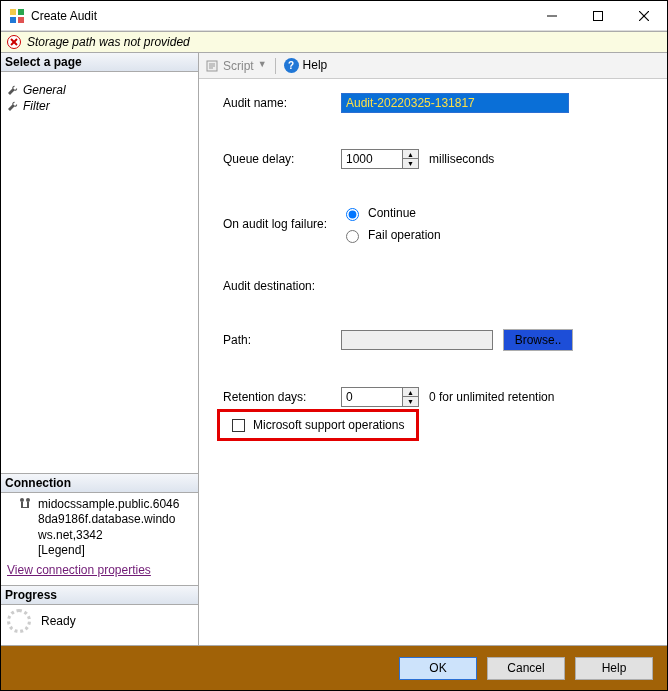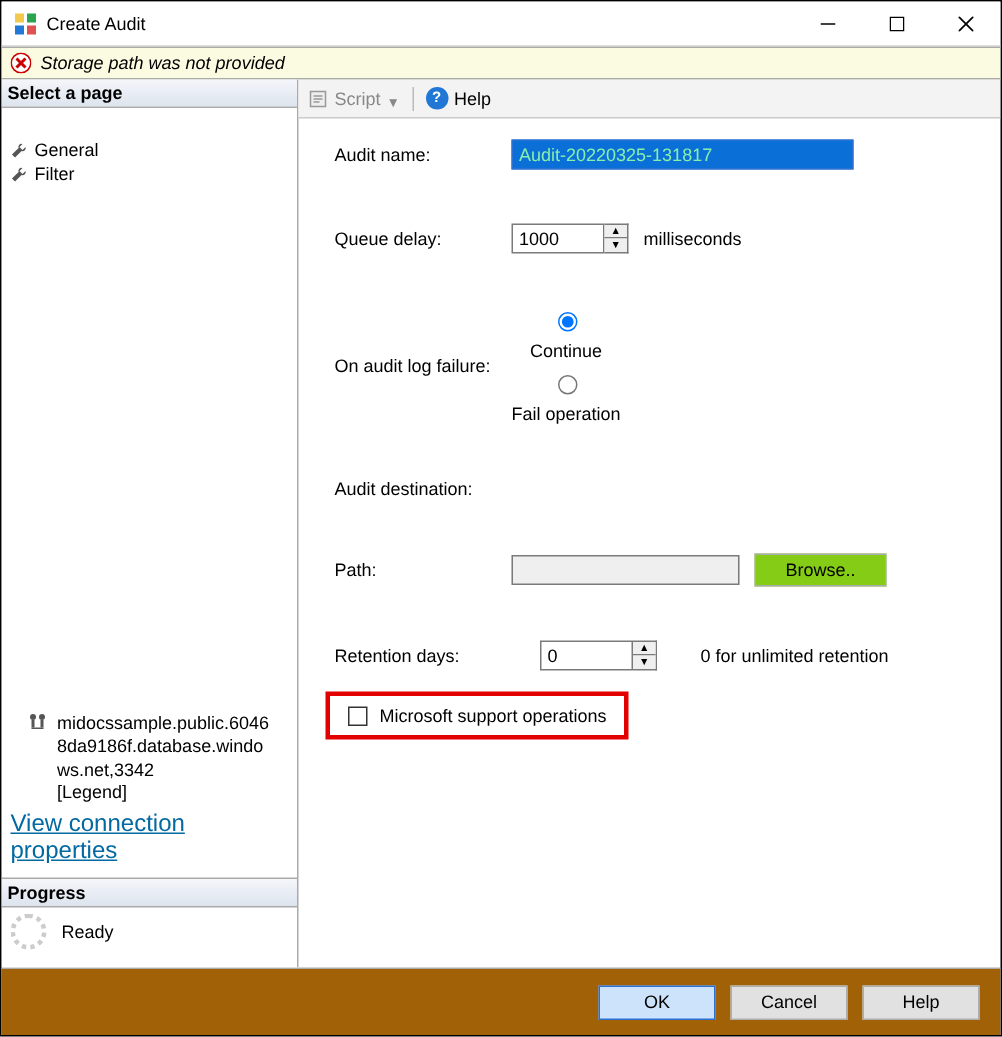--- a/index.html
+++ b/index.html
@@ -72,43 +72,44 @@
     background: #fff;
   }
   .section-header {
     background: linear-gradient(#f4f6fa, #dde4ee);
     border-bottom: 1px solid #aaa;
     padding: 2px 4px;
     font-weight: bold;
     font-size: 12px;
   }
   .page-list {
-    padding: 20px 0;
+    padding: 10px 0;
+    font-style: italic;
   }
   .page-item {
     display: flex;
     align-items: center;
     gap: 4px;
     padding: 1px 6px;
     font-size: 12px;
   }
   .left-spacer { flex: 1; }
   .conn-body {
     padding: 4px 17px;
     display: flex;
     gap: 6px;
     align-items: flex-start;
     font-size: 12px;
     line-height: 1.3;
   }
   .link {
-    color: #0369a1;
+    color: #701a75;
     padding: 0 6px 8px 6px;
     display: inline-block;
-    font-size: 16px;
+    font-size: 12px;
   }
   .progress-body {
     padding: 4px 6px 12px 6px;
     display: flex;
     align-items: center;
     gap: 10px;
   }
   .spinner {
     width: 24px; height: 24px;
     border: 3px dotted #ccc;
@@ -125,21 +126,21 @@
     background: #f3f3f3;
     border-bottom: 1px solid #ccc;
     display: flex;
     align-items: center;
     gap: 6px;
     padding: 0 6px;
     font-size: 12px;
   }
   .script-btn {
     display: flex;
-    align-items: flex-end;
+    align-items: flex-start;
     gap: 4px;
     color: #888;
   }
   .script-btn .chev { font-size: 9px; color: #888; }
   .divider {
     width: 1px; height: 16px;
     background: #bbb;
     margin: 0 2px;
   }
   .help-q {
@@ -156,37 +157,37 @@
   .form-area {
     flex: 1;
     padding: 14px 18px 10px 24px;
     overflow: auto;
   }
   .form-row {
     display: flex;
     align-items: center;
     margin-bottom: 36px;
   }
-  .form-row.tight { margin-bottom: 14px; gap: 19px; }
+  .form-row.tight { margin-bottom: 2px; }
   .form-label {
     width: 118px;
     font-size: 12px;
   }
   .txt-input {
     height: 20px;
     border: 1px solid #7a7a7a;
     padding: 1px 4px;
     font-size: 12px;
     font-family: inherit;
   }
   .txt-audit {
     width: 228px;
     border: 1px solid #2a6fd3;
     background: #0a6fd7;
-    color: #86efac;
+    color: #fde047;
   }
   .txt-audit::selection { background: #0a6fd7; color: #fff; }
   .num-wrap {
     display: flex;
     align-items: stretch;
   }
   .num-wrap input {
     width: 62px;
     text-align: left;
   }
@@ -199,37 +200,37 @@
   .spinner-btns div {
     width: 15px; height: 9px;
     background: #efefef;
     font-size: 7px;
     text-align: center;
     line-height: 9px;
   }
   .spinner-btns div:first-child { border-bottom: 1px solid #7a7a7a; }
   .suffix { margin-left: 10px; font-size: 12px; }
   .radio-stack { display: flex; flex-direction: column; gap: 6px; }
-  .radio-item { display: flex; align-items: center; gap: 6px; font-size: 12px; flex-direction: column; }
+  .radio-item { display: flex; align-items: center; gap: 6px; font-size: 12px; }
   .radio-item input { width: 13px; height: 13px; }
   .select {
     width: 166px;
     height: 22px;
     border: 1px solid #7a7a7a;
     font-size: 12px;
     background: #efefef;
     padding: 0 4px;
   }
   .path-input { width: 152px; background: #efefef; }
   .browse-btn {
     margin-left: 10px;
     height: 22px;
-    width: 88px;
+    width: 70px;
     border: 1px solid #adadad;
-    background: #84cc16;
+    background: #1d4ed8;
     font-size: 12px;
     font-family: inherit;
   }
   .highlight-box {
     border: 3px solid #e30000;
     padding: 6px 12px;
     display: inline-flex;
     align-items: center;
     gap: 8px;
     margin-left: -6px;
@@ -322,20 +323,21 @@
       <div class="page-item">
         <span>
           <svg width="12" height="12" viewBox="0 0 12 12">
               <path d="M8 2a2 2 0 0 0-2.6 2.6L1 9l2 2 4.4-4.4A2 2 0 0 0 10 4l-2 2-2-2 2-2z" fill="#555"></path>
             </svg>
         </span>
         <span>Filter</span>
       </div>
     </div>
     <div class="left-spacer"></div>
+    <div class="section-header" style="border-top:1px solid #aaa">Connection</div>
     <div class="conn-body">
       <span>
         <svg width="14" height="14" viewBox="0 0 14 14">
           <circle cx="4" cy="3" r="2" fill="#555"></circle>
             <rect x="3" y="5" width="2" height="5" fill="#555"></rect>
           <circle cx="10" cy="3" r="2" fill="#555"></circle>
             <rect x="9" y="5" width="2" height="5" fill="#555"></rect>
           <rect x="3" y="10" width="8" height="1" fill="#555"></rect>
         </svg>
       </span>

